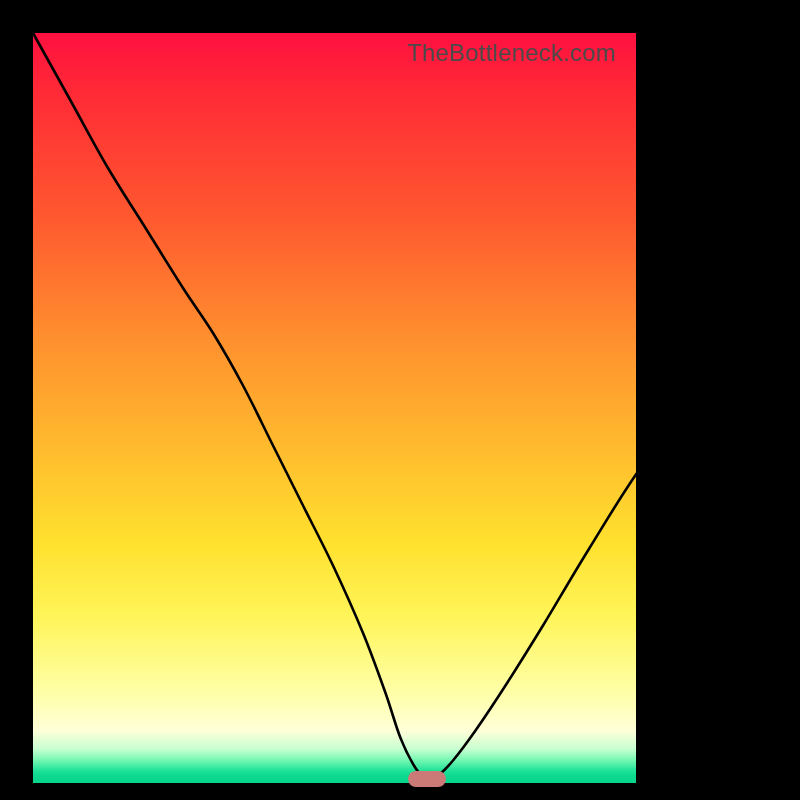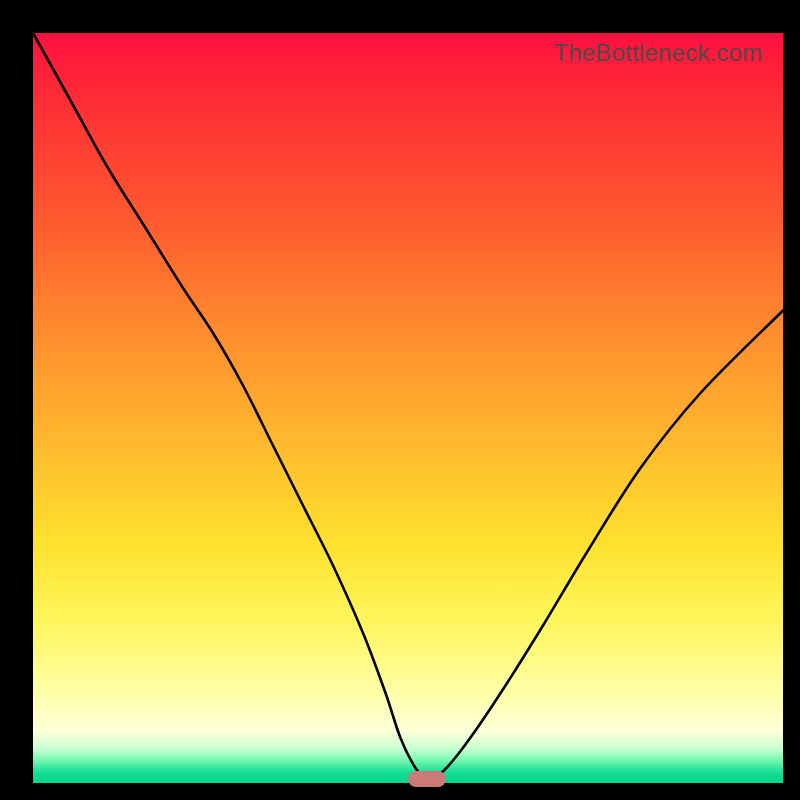--- a/index.html
+++ b/index.html
@@ -16,21 +16,21 @@
     left: 0;
     top: 0;
     width: 800px;
     height: 800px;
     background: #000;
   }
   .plot {
     position: absolute;
     left: 33px;
     top: 33px;
-    width: 750px;
+    width: 603px;
     height: 750px;
     
     background: linear-gradient(
       to bottom,
       #ff1040 0%,
       #ff2a36 8%,
       #ff5a2f 25%,
       #ff8d2e 40%,
       #ffba2e 55%,
       #ffe12e 68%,

